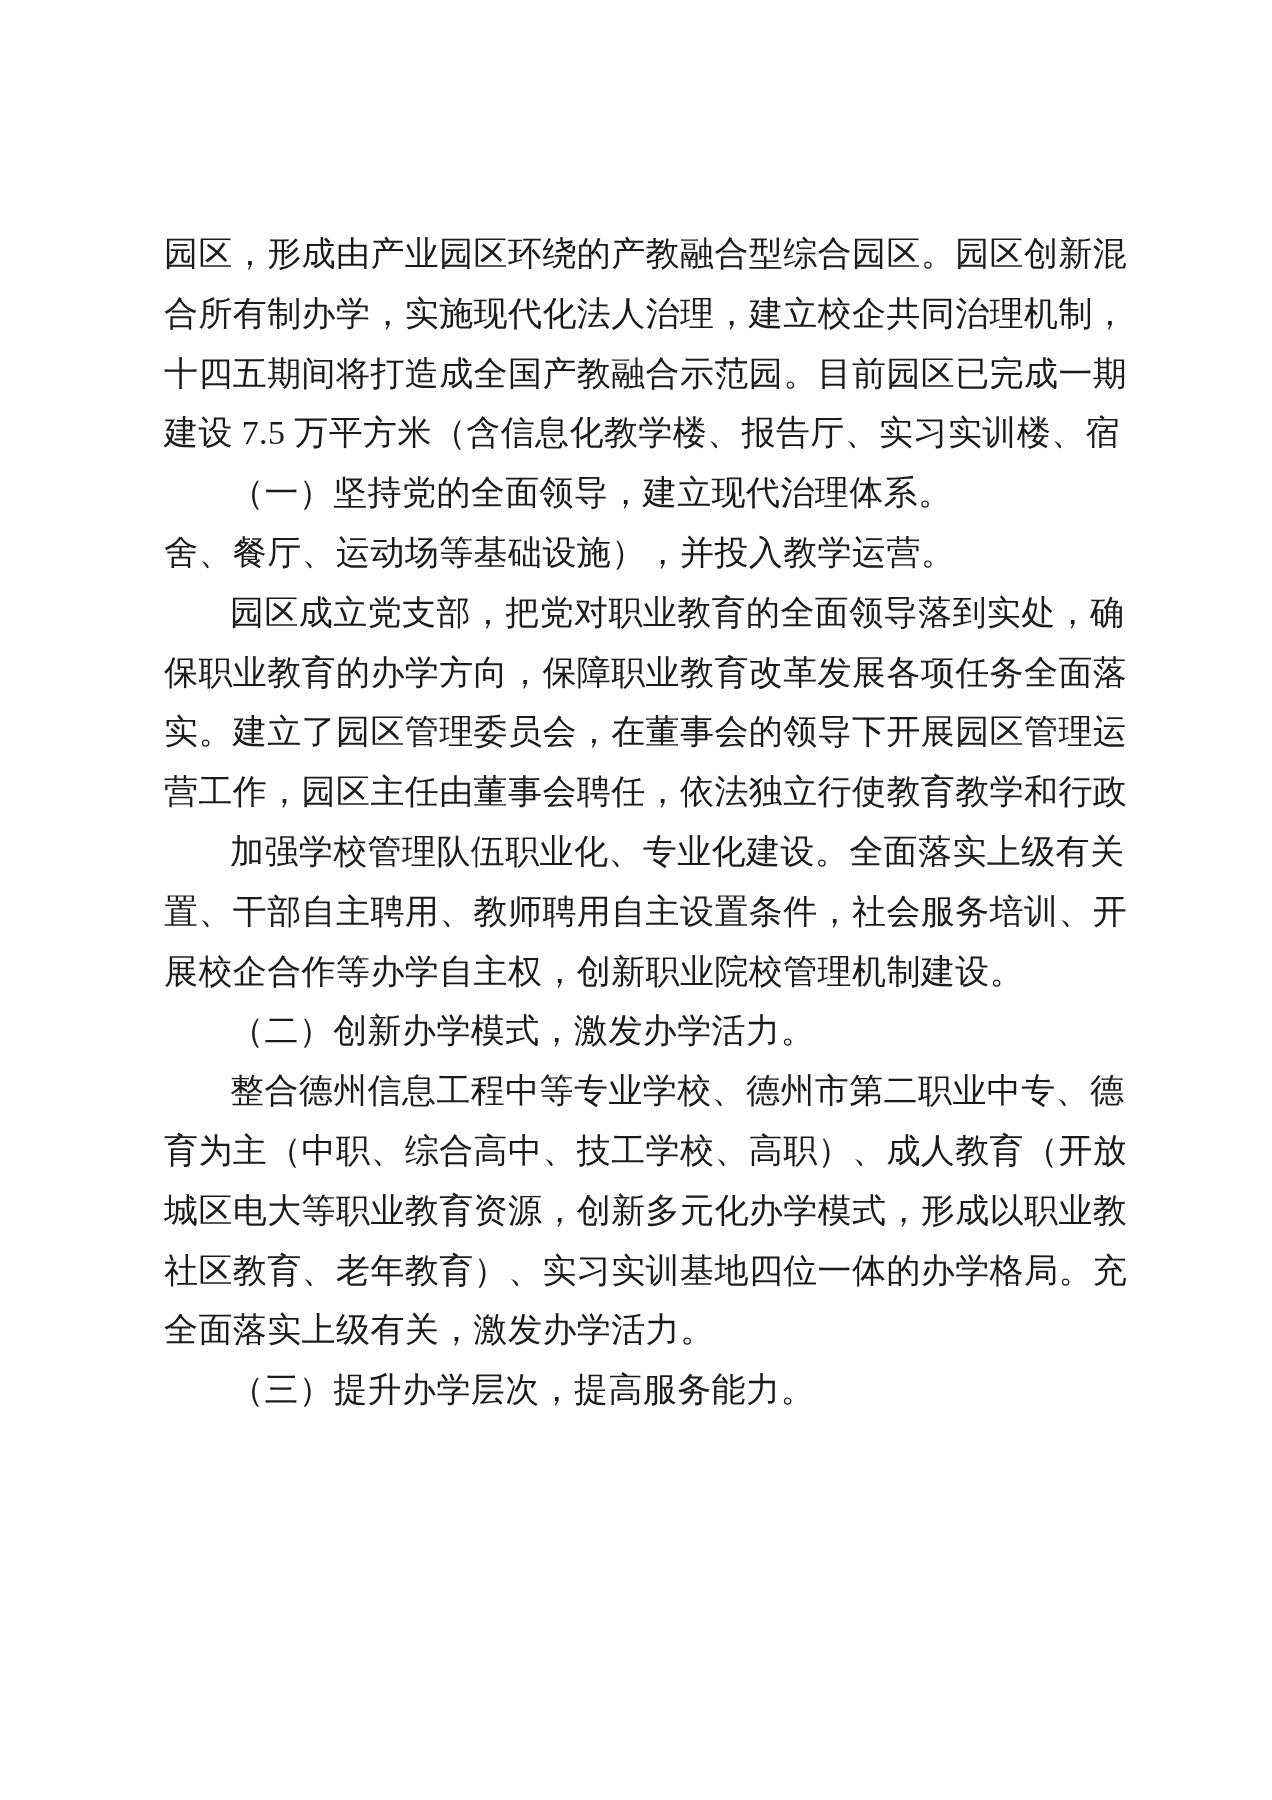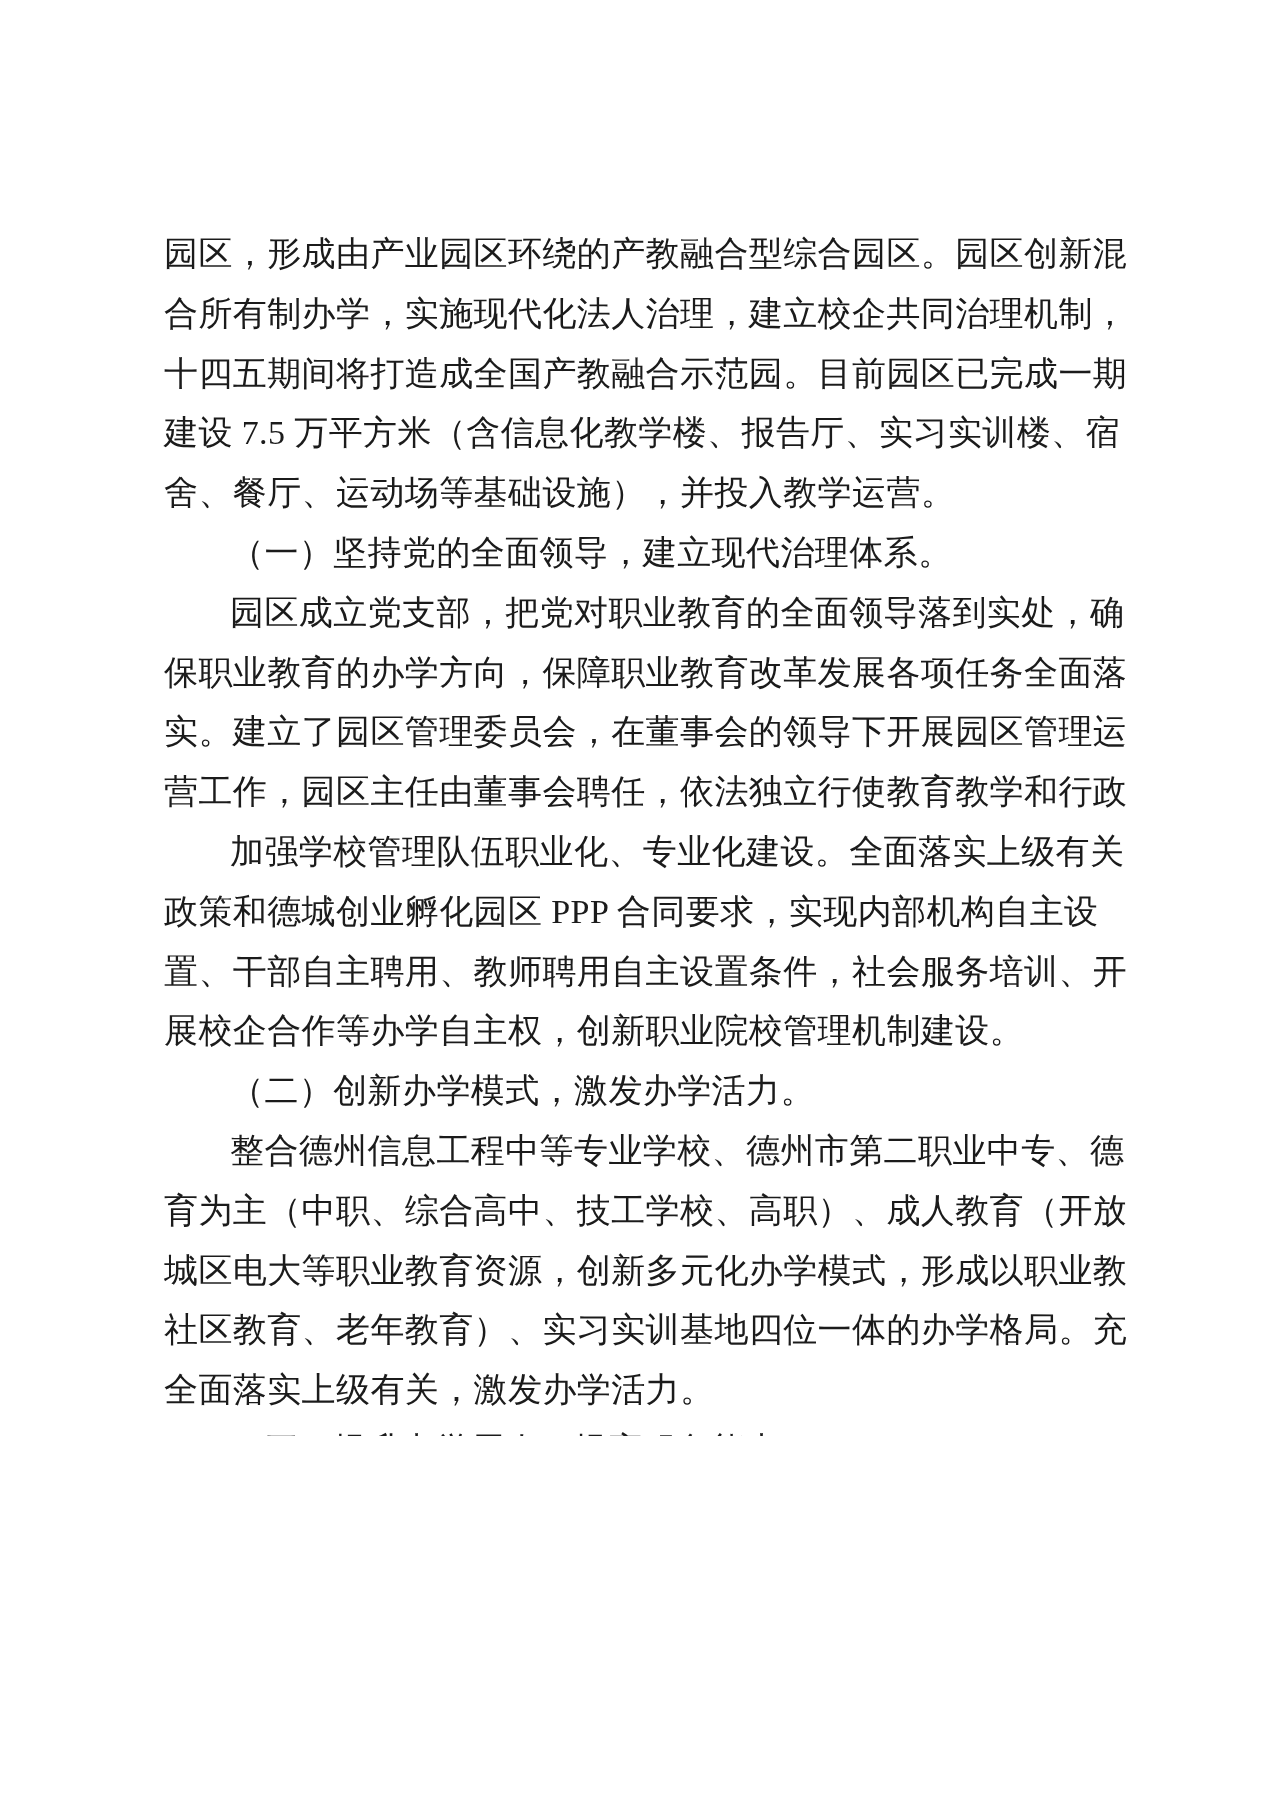--- a/index.html
+++ b/index.html
@@ -45,28 +45,27 @@
 </head>
 <body>
 
 <div class="page">
 
   <div class="text-block">
     <div class="line">园区，形成由产业园区环绕的产教融合型综合园区。园区创新混</div>
     <div class="line">合所有制办学，实施现代化法人治理，建立校企共同治理机制，</div>
     <div class="line">十四五期间将打造成全国产教融合示范园。目前园区已完成一期</div>
     <div class="line">建设 7.5 万平方米（含信息化教学楼、报告厅、实习实训楼、宿</div>
+    <div class="line indent">（一）坚持党的全面领导，建立现代治理体系。</div>
     <div class="line">舍、餐厅、运动场等基础设施），并投入教学运营。</div>
-    <div class="line indent">（一）坚持党的全面领导，建立现代治理体系。</div>
     <div class="line indent">园区成立党支部，把党对职业教育的全面领导落到实处，确</div>
     <div class="line">保职业教育的办学方向，保障职业教育改革发展各项任务全面落</div>
     <div class="line">实。建立了园区管理委员会，在董事会的领导下开展园区管理运</div>
     <div class="line">营工作，园区主任由董事会聘任，依法独立行使教育教学和行政</div>
     <div class="line indent">加强学校管理队伍职业化、专业化建设。全面落实上级有关</div>
-    <div class="line">政策和德城创业孵化园区 PPP 合同要求，实现内部机构自主设</div>
     <div class="line">置、干部自主聘用、教师聘用自主设置条件，社会服务培训、开</div>
     <div class="line">展校企合作等办学自主权，创新职业院校管理机制建设。</div>
     <div class="line indent">（二）创新办学模式，激发办学活力。</div>
     <div class="line indent">整合德州信息工程中等专业学校、德州市第二职业中专、德</div>
     <div class="line">育为主（中职、综合高中、技工学校、高职）、成人教育（开放</div>
     <div class="line">城区电大等职业教育资源，创新多元化办学模式，形成以职业教</div>
     <div class="line">社区教育、老年教育）、实习实训基地四位一体的办学格局。充</div>
     <div class="line">全面落实上级有关，激发办学活力。</div>
     <div class="line indent">（三）提升办学层次，提高服务能力。</div>
   </div>

